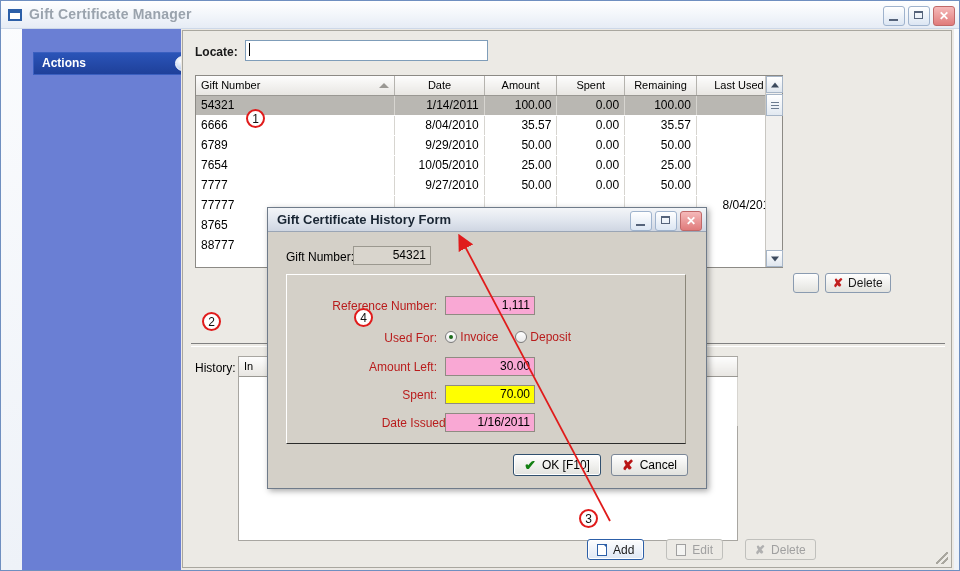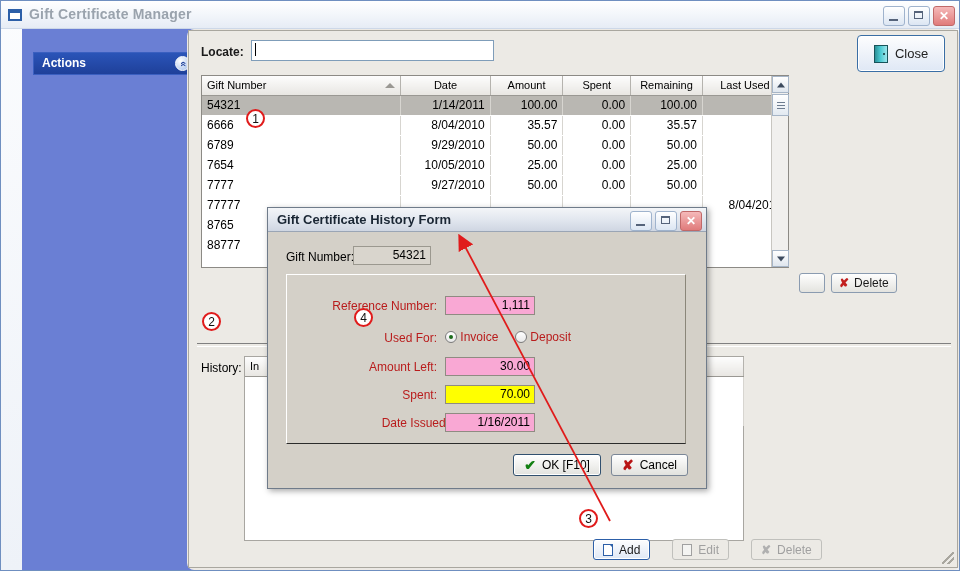--- a/index.html
+++ b/index.html
@@ -110,25 +110,24 @@
   .action-link {
     color: #2b3fa8;
     font-size: 12px;
     padding: 2px 0 2px 22px;
     cursor: pointer;
     white-space: nowrap;
   }
 
   
   .content {
-    position: absolute; left: 186px; top: 28px;
+    position: absolute; left: 180px; top: 28px;
     width: 773px; height: 541px;
     background: #ece9e4;
     box-sizing: border-box;
-    border-radius: 7px;
   }
   .content-inner {
     position: absolute; left: 1px; top: 1px;
     width: 770px; height: 538px;
     background: #eceae5;
     border: 1px solid #a9a79f;
     box-sizing: border-box;
   }
 
   
@@ -478,24 +477,20 @@
       </div>
     </div>
   </div>
 
   <div class="content">
     <div class="content-inner">
 
       <div class="locate-label">Locate:</div>
       <div class="locate-input"><span class="caret"></span><span></span></div>
 
-      <div class="close-btn">
-        <span class="door-icon"></span>
-        <span class="lbl">Close</span>
-      </div>
 
       <div class="grid-wrap">
         <table class="grid">
           <colgroup>
             <col style="width:194px">
               <col style="width:87px">
               <col style="width:71px">
             <col style="width:66px">
               <col style="width:70px">
               <col style="width:83px">

